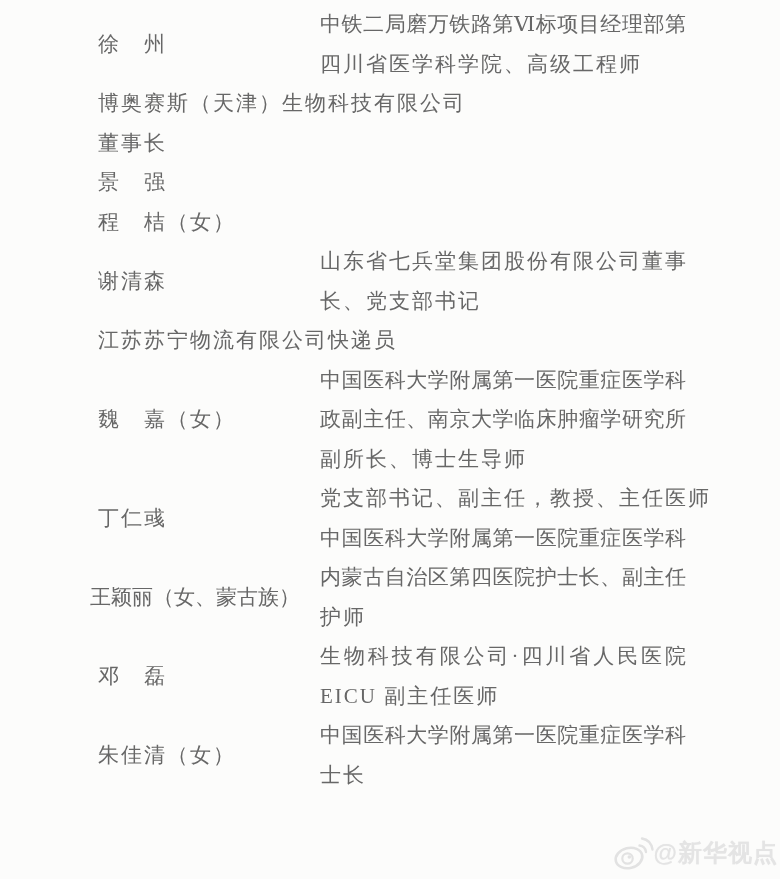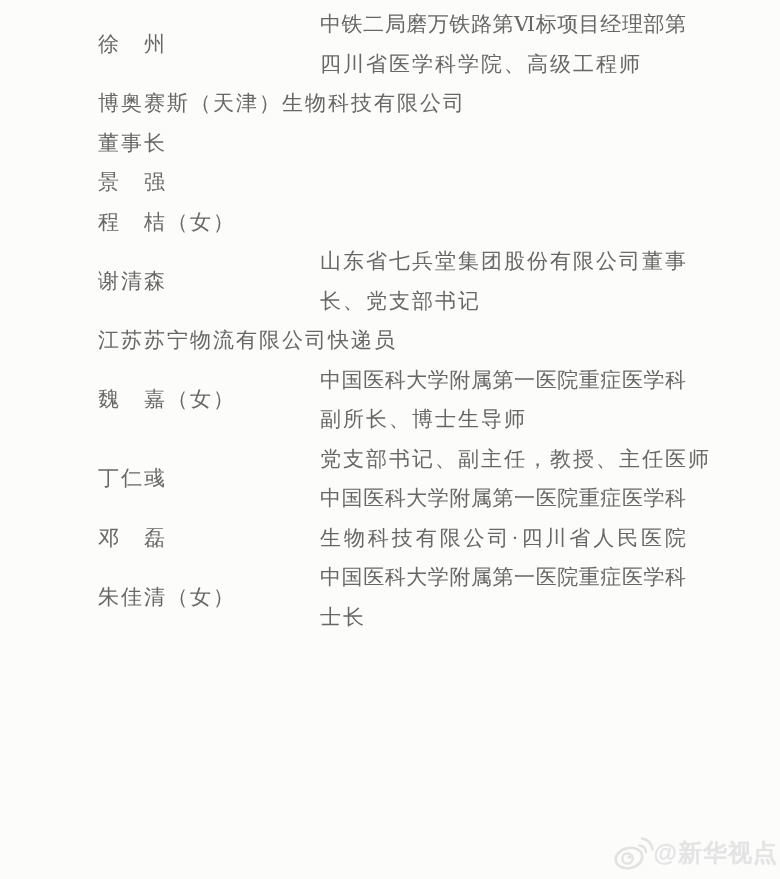--- a/index.html
+++ b/index.html
@@ -107,34 +107,43 @@
     </div>
     <div class="entry">
       <div class="desc">
         <div class="line">江苏苏宁物流有限公司快递员</div>
       </div>
     </div>
     <div class="entry">
       <div class="name">魏　嘉（女）</div>
       <div class="desc">
         <div class="line full">中国医科大学附属第一医院重症医学科</div>
+        <div class="line full">政副主任、南京大学临床肿瘤学研究所</div>
         <div class="line">副所长、博士生导师</div>
       </div>
     </div>
     <div class="entry">
       <div class="name">丁仁彧</div>
       <div class="desc">
         <div class="line">党支部书记、副主任，教授、主任医师</div>
         <div class="line full">中国医科大学附属第一医院重症医学科</div>
       </div>
     </div>
     <div class="entry">
+      <div class="name tight">王颖丽（女、蒙古族）</div>
+      <div class="desc">
+        <div class="line full">内蒙古自治区第四医院护士长、副主任</div>
+        <div class="line">护师</div>
+      </div>
+    </div>
+    <div class="entry">
       <div class="name">邓　磊</div>
       <div class="desc">
         <div class="line full">生物科技有限公司·四川省人民医院</div>
+        <div class="line">EICU 副主任医师</div>
       </div>
     </div>
     <div class="entry">
       <div class="name">朱佳清（女）</div>
       <div class="desc">
         <div class="line full">中国医科大学附属第一医院重症医学科</div>
         <div class="line">士长</div>
       </div>
     </div>
   </div>

